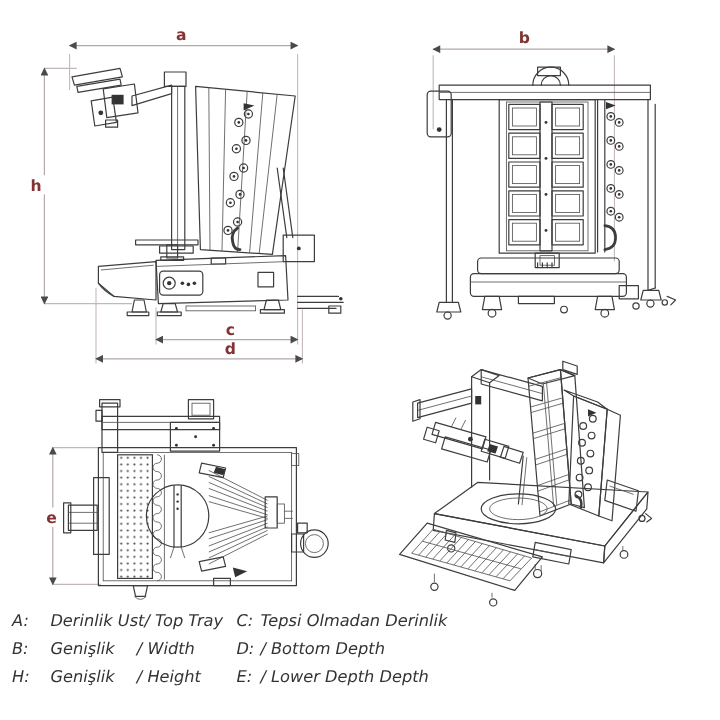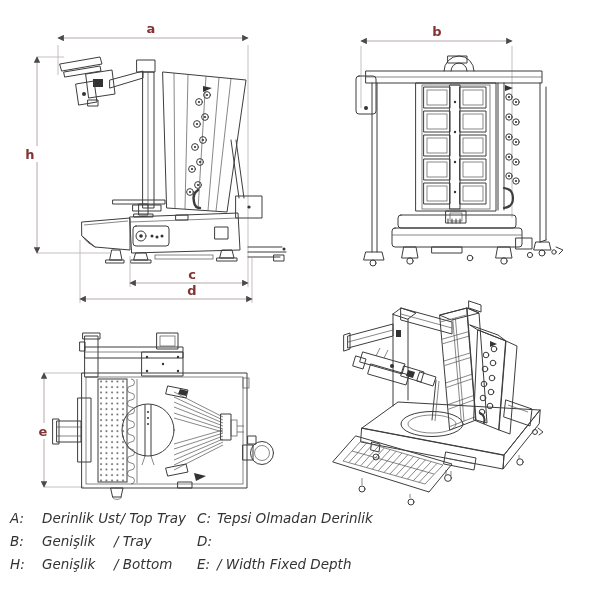--- a/index.html
+++ b/index.html
@@ -509,36 +509,37 @@
   <div class="legend">
     <div class="legend-col left">
       <div class="legend-row">
         <span class="letter">A:</span>
         <span class="turkish">Derinlik Ust</span>
         <span class="english">/ Top Tray</span>
       </div>
       <div class="legend-row">
         <span class="letter">B:</span>
         <span class="turkish">Genişlik</span>
-        <span class="english">/ Tray</span>
+        <span class="english">/ Width</span>
       </div>
       <div class="legend-row">
         <span class="letter">H:</span>
         <span class="turkish">Genişlik</span>
-        <span class="english">/ Bottom</span>
+        <span class="english">/ Height</span>
       </div>
     </div>
     <div class="legend-col right">
       <div class="legend-row">
         <span class="letter">C:</span>
         <span class="turkish">Tepsi Olmadan Derinlik</span>
       </div>
       <div class="legend-row">
         <span class="letter">D:</span>
+        <span class="english">/ Bottom Depth</span>
       </div>
       <div class="legend-row">
         <span class="letter">E:</span>
-        <span class="english">/ Width Fixed Depth</span>
+        <span class="english">/ Lower Depth Depth</span>
       </div>
     </div>
   </div>
 
 </div>
 
 </body></html>

